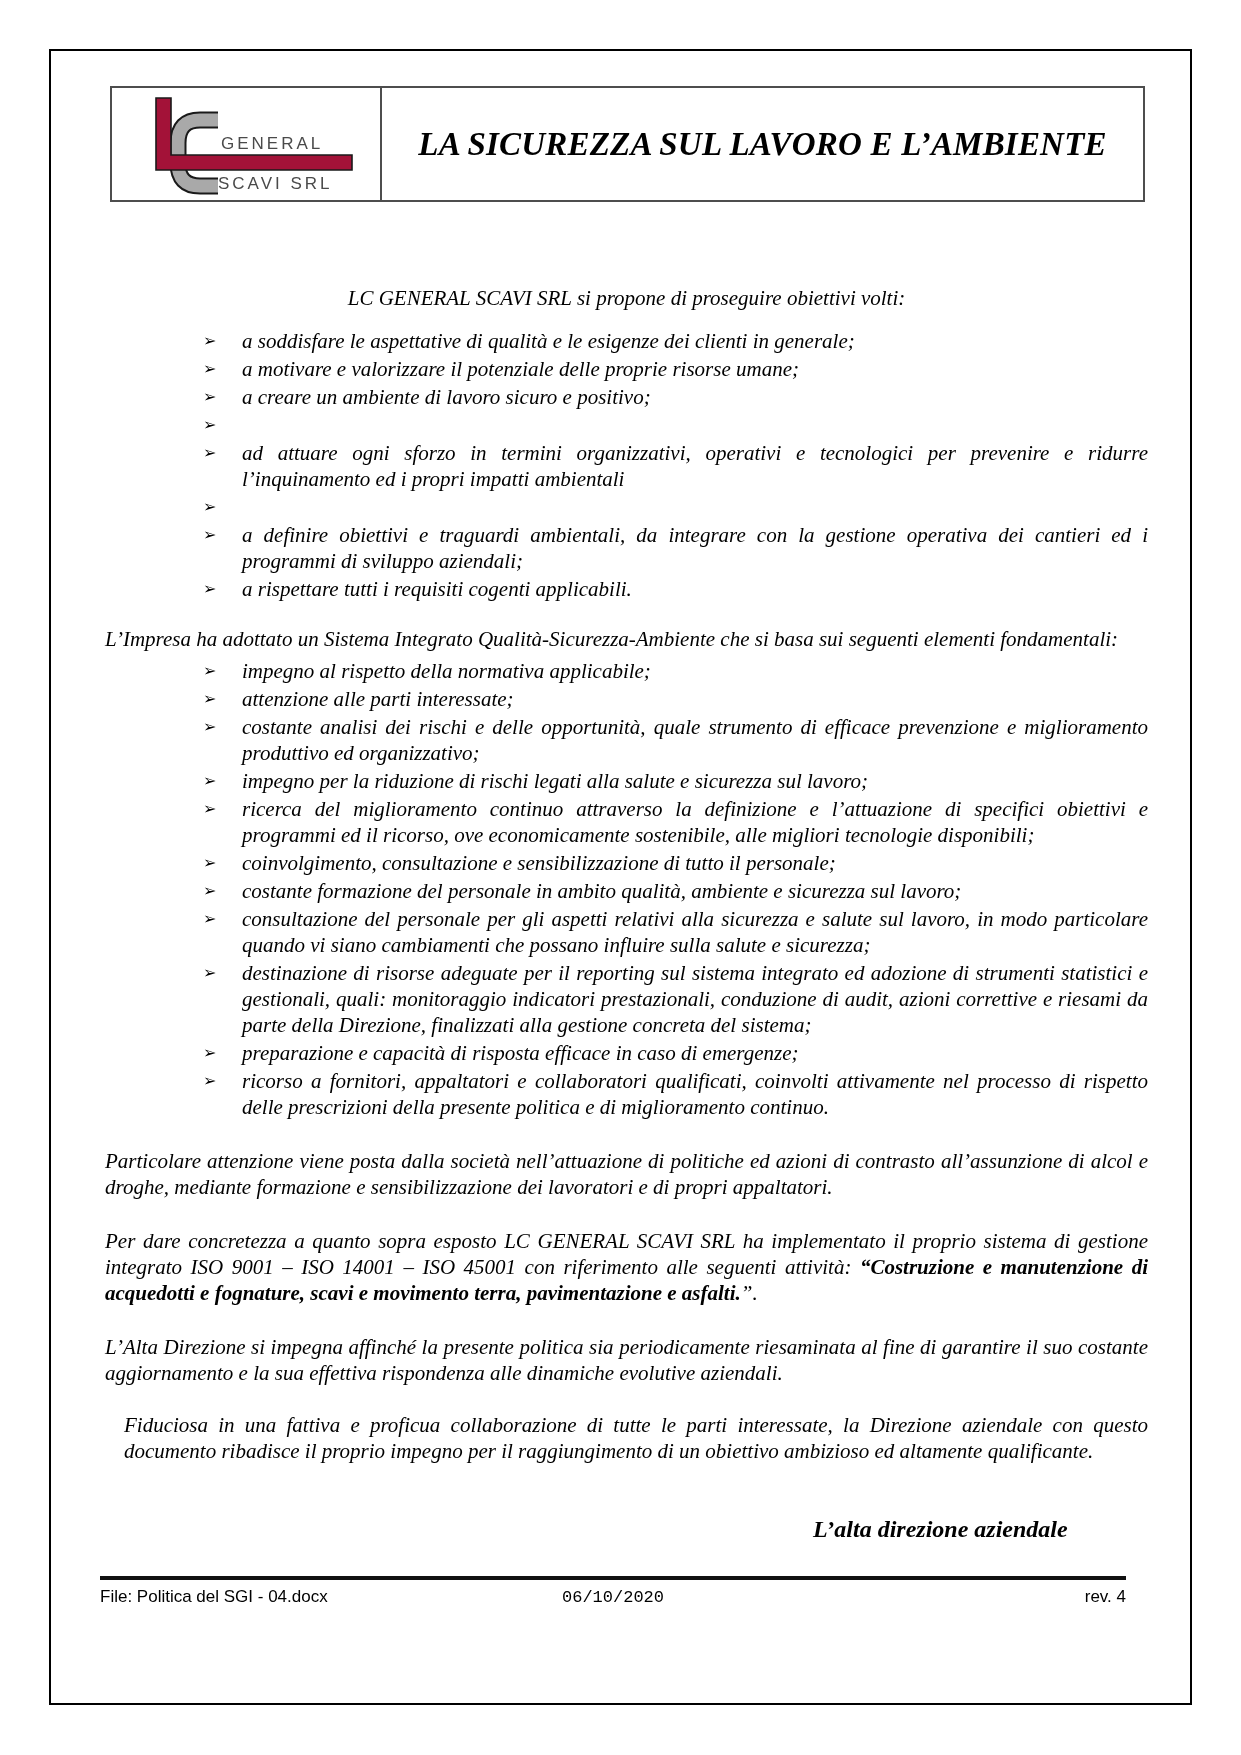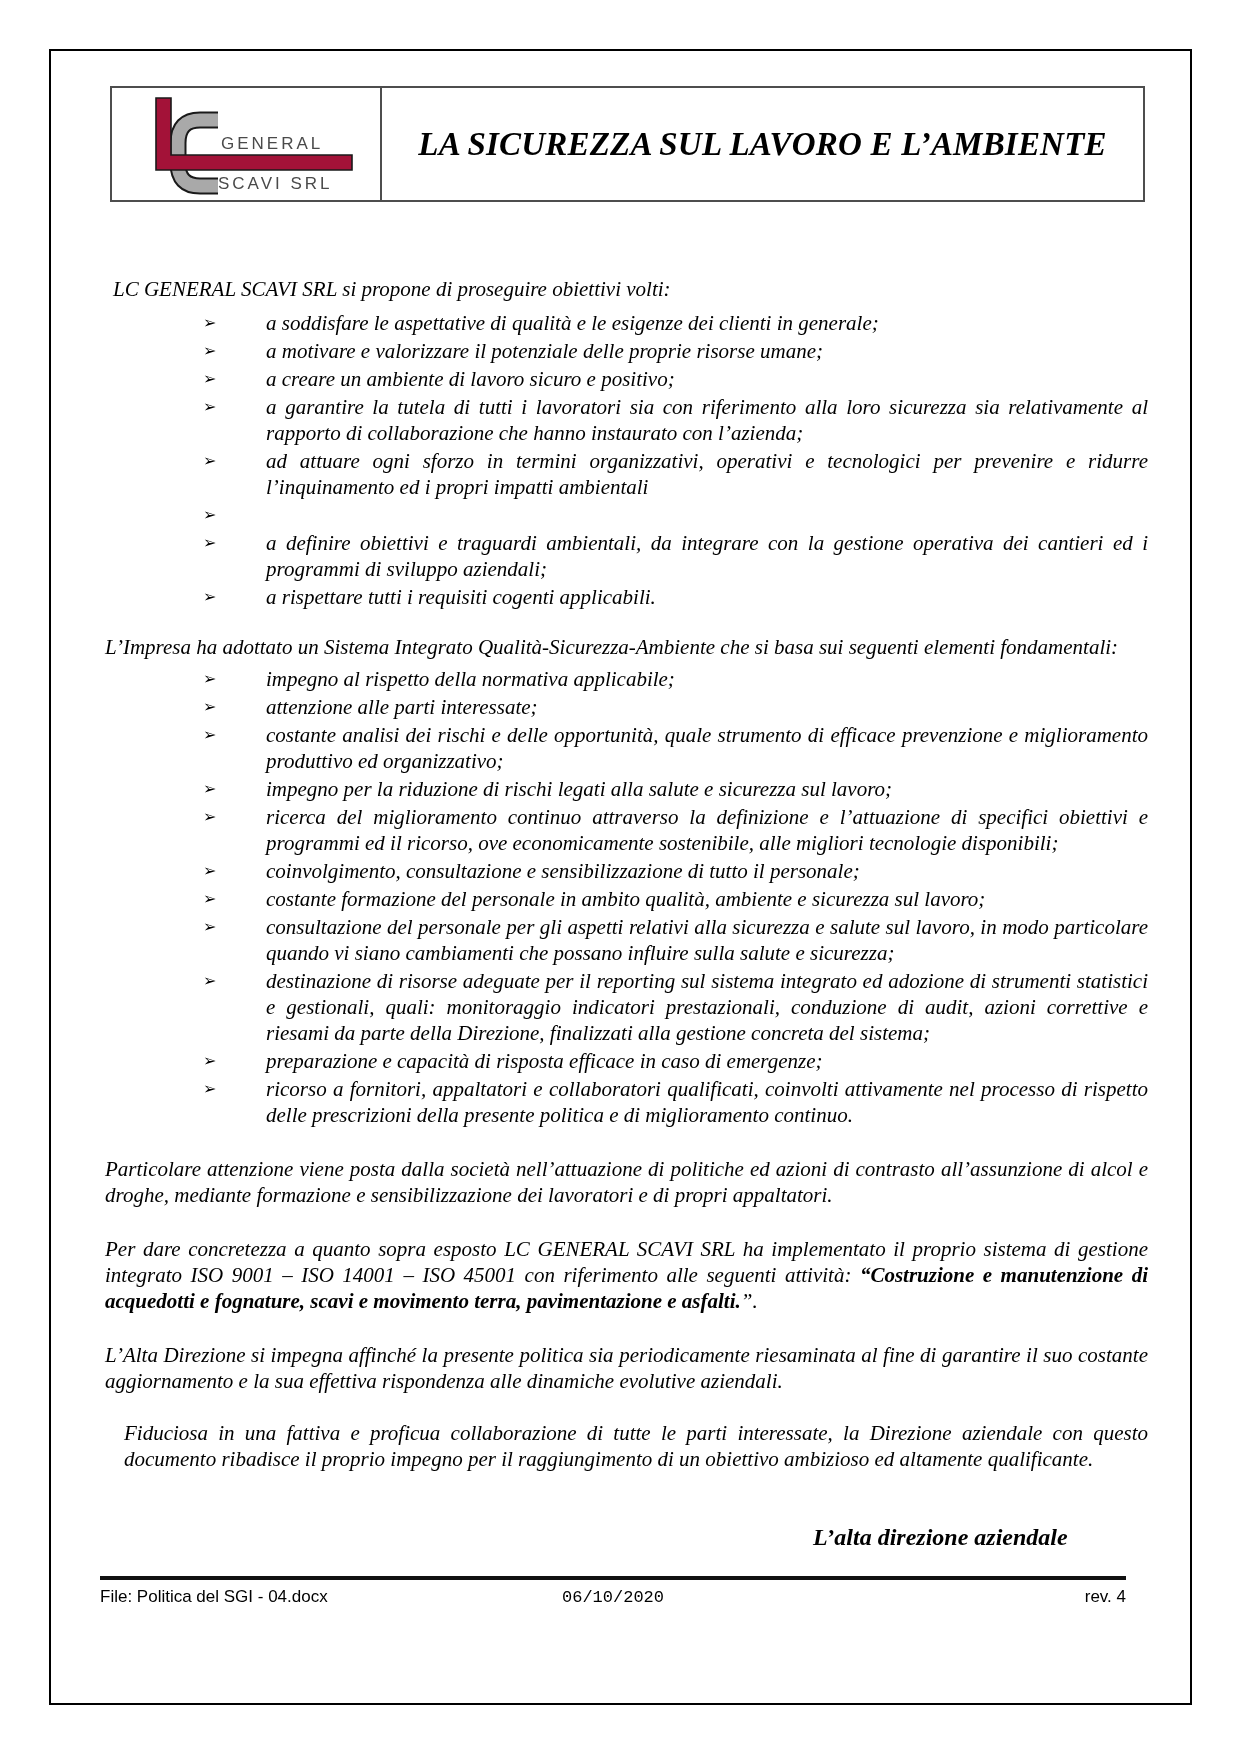--- a/index.html
+++ b/index.html
@@ -25,30 +25,30 @@
     font-weight:bold; font-style:italic; font-size:33px; line-height:1.1;
     letter-spacing:0.2px; white-space:nowrap;
   }
   .logo-text { font-family:"Liberation Sans", sans-serif; letter-spacing:3px; fill:#4a4a4a; font-size:17px; }
   
   .body {
     position:absolute; left:105px; top:268px; width:1043px;
     font-size:21px; font-style:italic; line-height:26px;
   }
   .para { margin:28px 0 0; text-align:justify; }
-  .intro { margin:8px; text-align:left; }
+  .intro { margin:17px; text-align:center; }
   .p2 { margin-top:24px; }
   .p6 { margin-top:26px;margin-left:19px; }
   .list { margin-top:6px; }
   .li { display:flex; padding-left:98px; margin-top:2px; }
   .bullet {
     flex:none; width:39px; font-style:normal; font-size:16px; line-height:26px;
     font-family:"DejaVu Sans", sans-serif;
   }
-  .litext { flex:1; text-align:justify;margin-left:24px; }
+  .litext { flex:1; text-align:justify; }
   .bold { font-weight:bold; }
   .signature {
     margin-top:50px; margin-left:708px; font-weight:bold; font-style:italic;
     font-size:24px; line-height:30px;
   }
   
   .footer {
     position:absolute; left:100px; top:1576px; width:1026px;
     border-top:4px solid #111; padding-top:7px; box-sizing:border-box;
     font-family:"Liberation Sans", sans-serif; font-size:17px; line-height:20px;
@@ -92,21 +92,20 @@
         <div class="li">
           <span class="bullet">➢</span>
           <span class="litext">a motivare e valorizzare il potenziale delle proprie risorse umane;</span>
         </div>
         <div class="li">
           <span class="bullet">➢</span>
           <span class="litext">a creare un ambiente di lavoro sicuro e positivo;</span>
         </div>
         <div class="li">
           <span class="bullet">➢</span>
-          <span class="litext">a garantire la tutela di tutti i lavoratori sia con riferimento alla loro sicurezza sia relativamente al rapporto di collaborazione che hanno instaurato con l’azienda;</span>
         </div>
         <div class="li">
           <span class="bullet">➢</span>
           <span class="litext">ad attuare ogni sforzo in termini organizzativi, operativi e tecnologici per prevenire e ridurre l’inquinamento ed i propri impatti ambientali</span>
         </div>
         <div class="li">
           <span class="bullet">➢</span>
         </div>
         <div class="li">
           <span class="bullet">➢</span>

